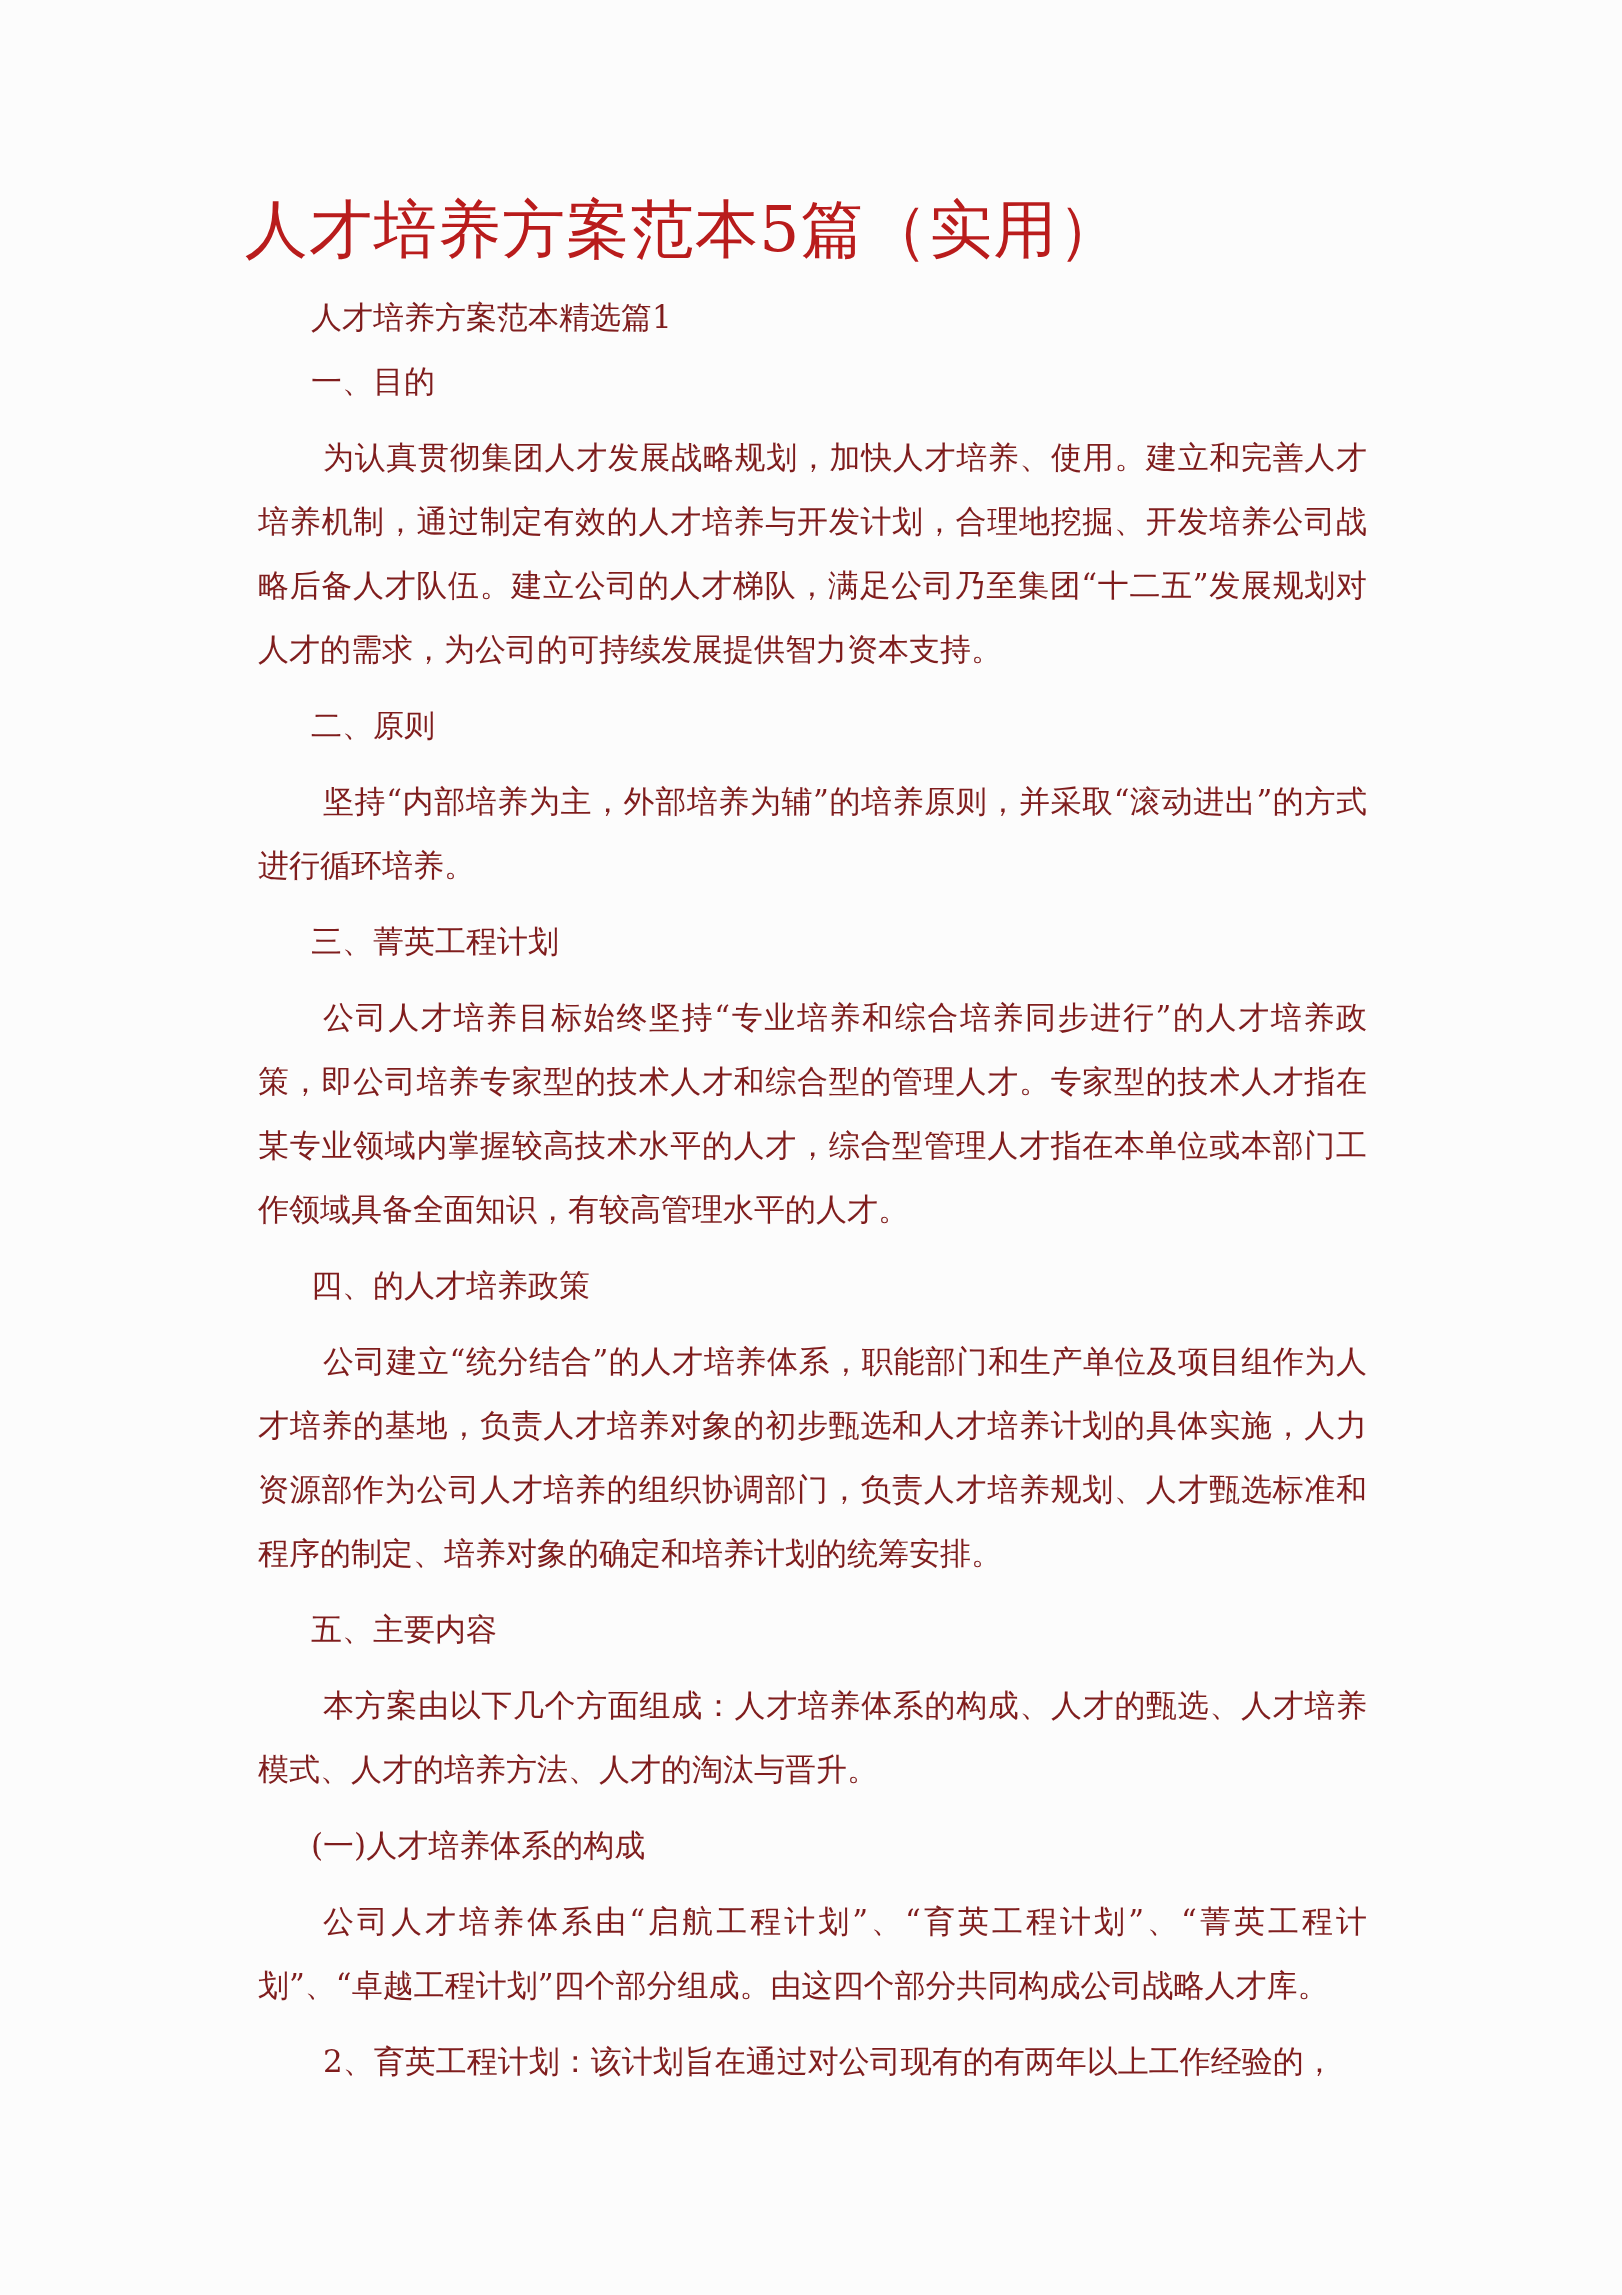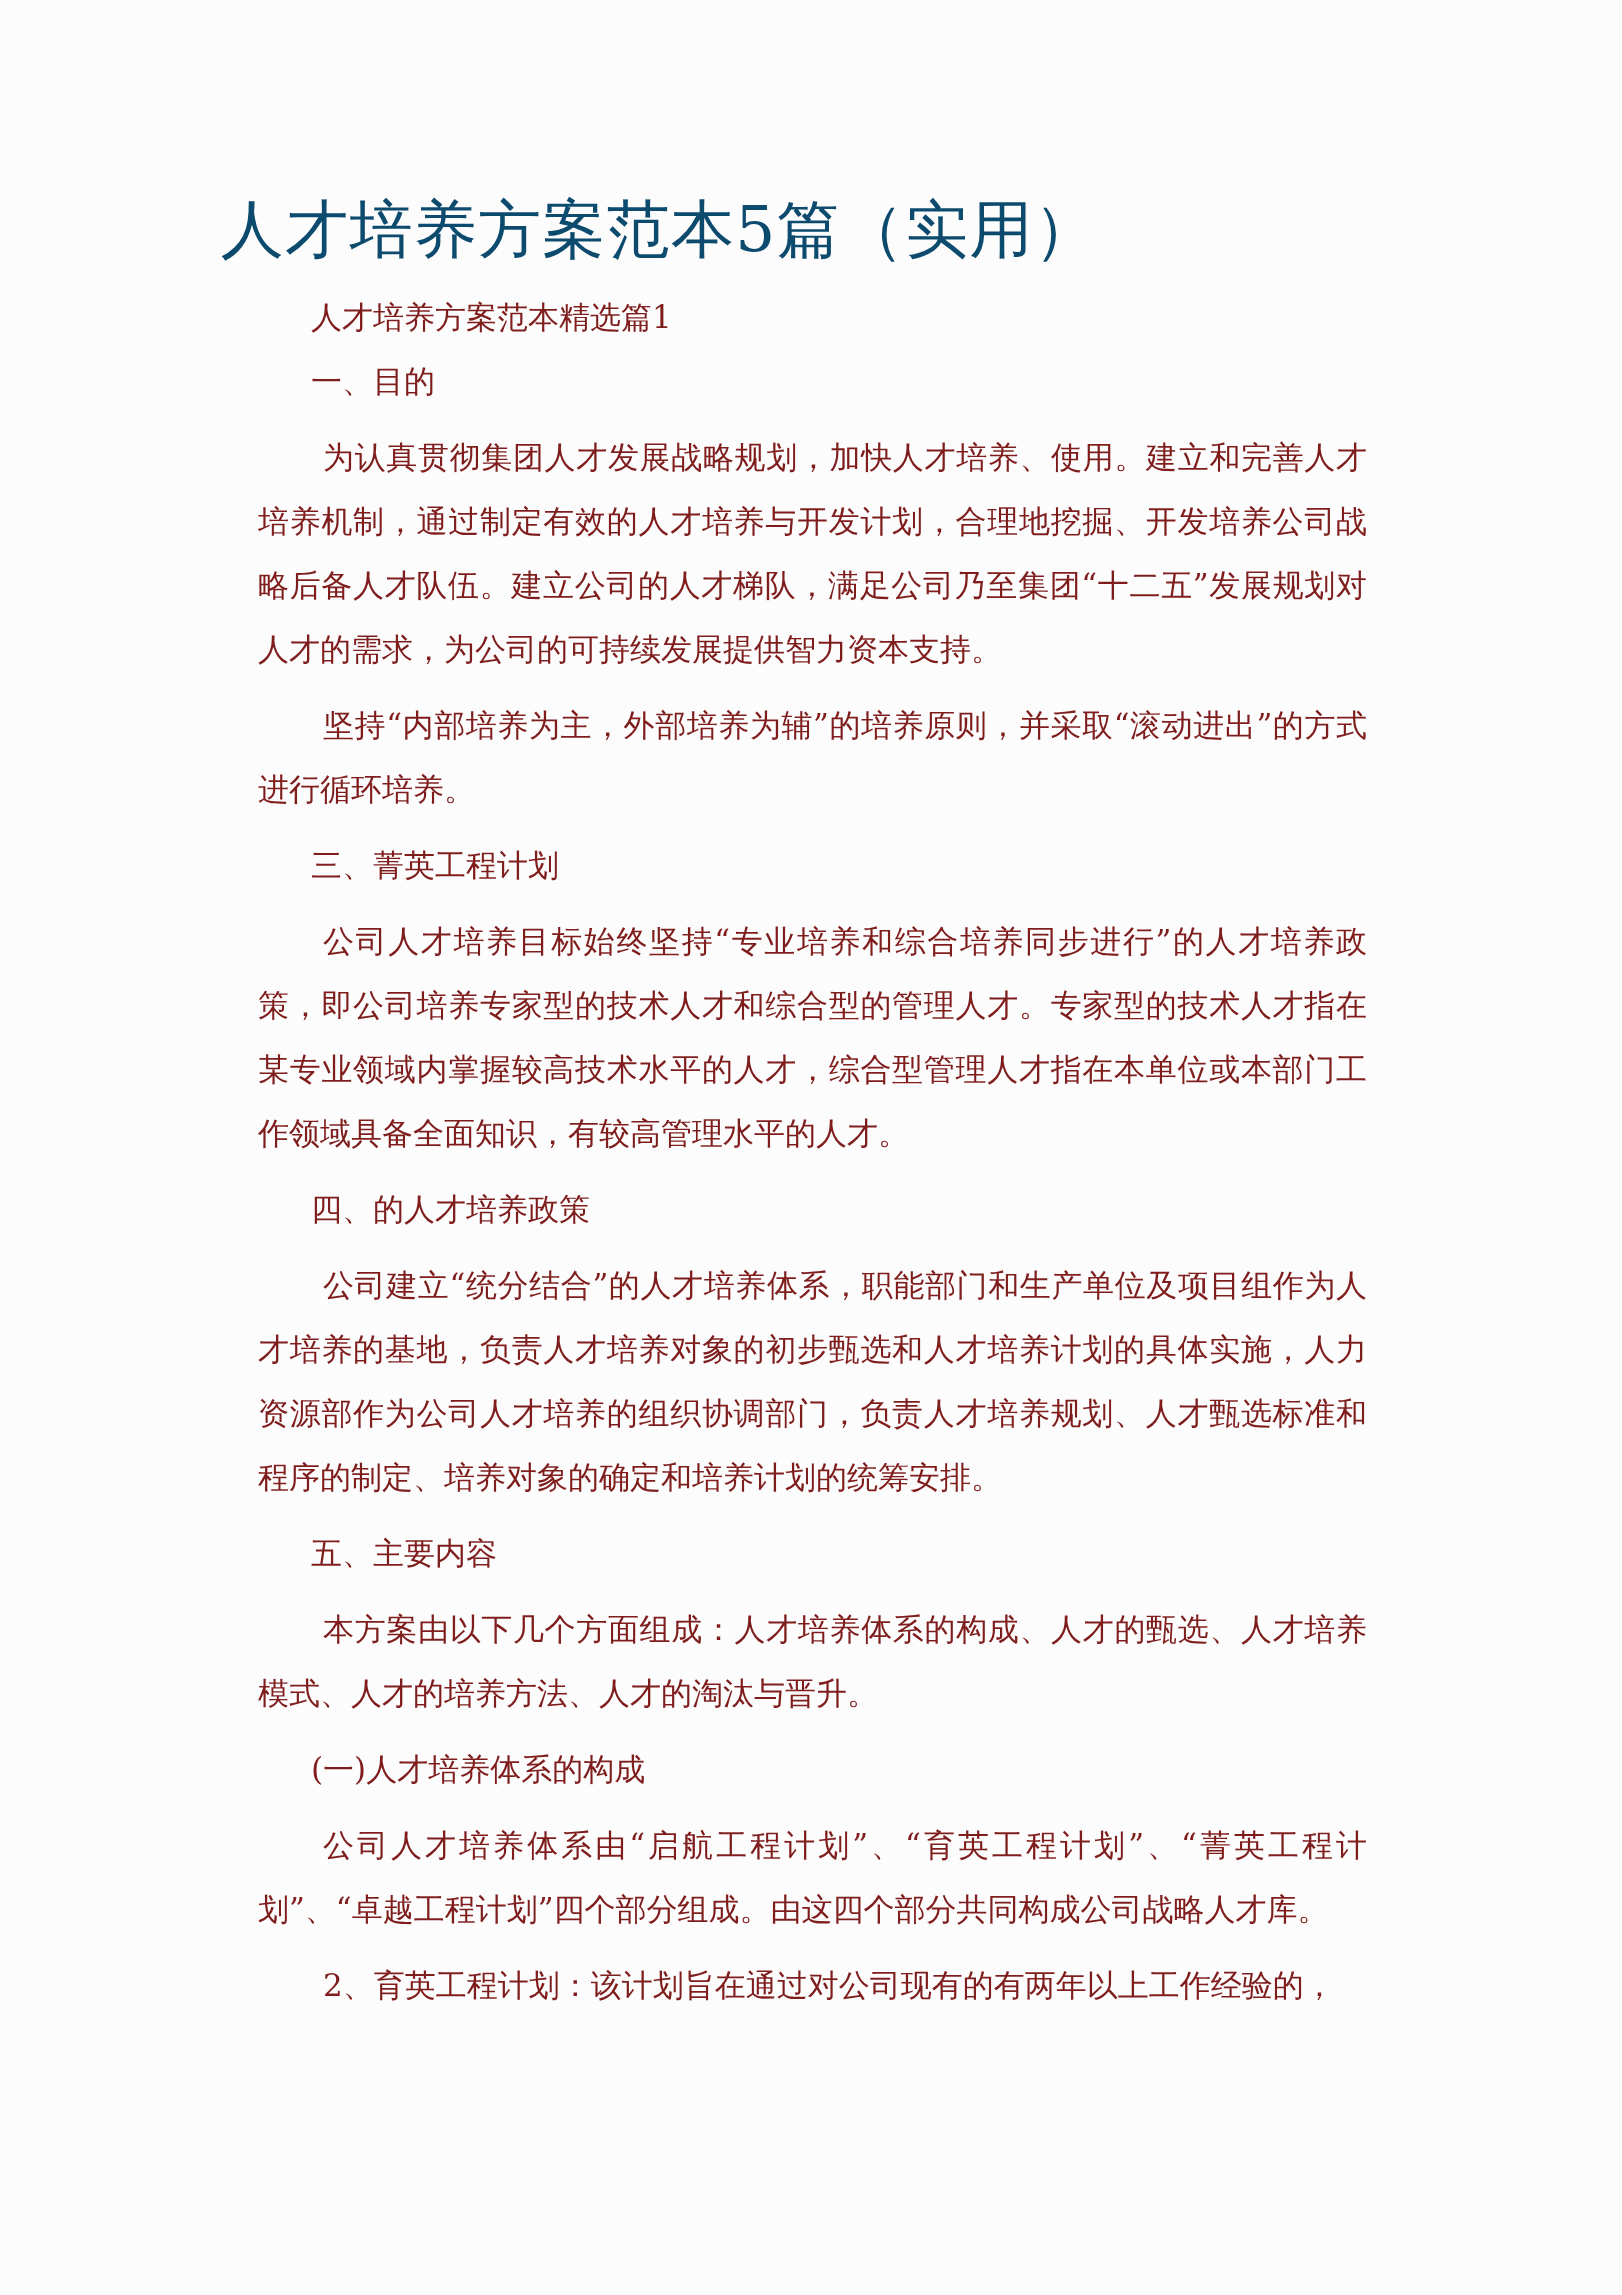--- a/index.html
+++ b/index.html
@@ -25,22 +25,23 @@
     }
     .doc-title {
       position: absolute;
       left: 0;
       width: 1319px;
       top: 190px;
       text-align: center;
       font-size: 63px;
       line-height: 79px;
       letter-spacing: 1.3px;
-      color: #0c4a6e;
+      color: #b91c1c;
       white-space: nowrap;
+      padding-left: 24px;
     }
     .body-text {
       position: absolute;
       left: 246px;
       width: 1133px;
       top: 285px;
       font-size: 31px;
       line-height: 64px;
       text-align: justify;
       text-justify: inter-character;
@@ -60,20 +61,21 @@
 </head>
 <body>
 
 <div class="page">
   <div class="doc-title">人才培养方案范本5篇（实用）</div>
 
   <div class="body-text">
     <p class="heading">人才培养方案范本精选篇1</p>
     <p class="heading">一、目的</p>
     <p class="para">为认真贯彻集团人才发展战略规划，加快人才培养、使用。建立和完善人才培养机制，通过制定有效的人才培养与开发计划，合理地挖掘、开发培养公司战略后备人才队伍。建立公司的人才梯队，满足公司乃至集团“十二五”发展规划对人才的需求，为公司的可持续发展提供智力资本支持。</p>
+    <p class="heading">二、原则</p>
     <p class="para">坚持“内部培养为主，外部培养为辅”的培养原则，并采取“滚动进出”的方式进行循环培养。</p>
     <p class="heading">三、菁英工程计划</p>
     <p class="para">公司人才培养目标始终坚持“专业培养和综合培养同步进行”的人才培养政策，即公司培养专家型的技术人才和综合型的管理人才。专家型的技术人才指在某专业领域内掌握较高技术水平的人才，综合型管理人才指在本单位或本部门工作领域具备全面知识，有较高管理水平的人才。</p>
     <p class="heading">四、的人才培养政策</p>
     <p class="para">公司建立“统分结合”的人才培养体系，职能部门和生产单位及项目组作为人才培养的基地，负责人才培养对象的初步甄选和人才培养计划的具体实施，人力资源部作为公司人才培养的组织协调部门，负责人才培养规划、人才甄选标准和程序的制定、培养对象的确定和培养计划的统筹安排。</p>
     <p class="heading">五、主要内容</p>
     <p class="para">本方案由以下几个方面组成：人才培养体系的构成、人才的甄选、人才培养模式、人才的培养方法、人才的淘汰与晋升。</p>
     <p class="heading">(一)人才培养体系的构成</p>
     <p class="para">公司人才培养体系由“启航工程计划”、“育英工程计划”、“菁英工程计划”、“卓越工程计划”四个部分组成。由这四个部分共同构成公司战略人才库。</p>
     <p class="para">2、育英工程计划：该计划旨在通过对公司现有的有两年以上工作经验的，</p>

